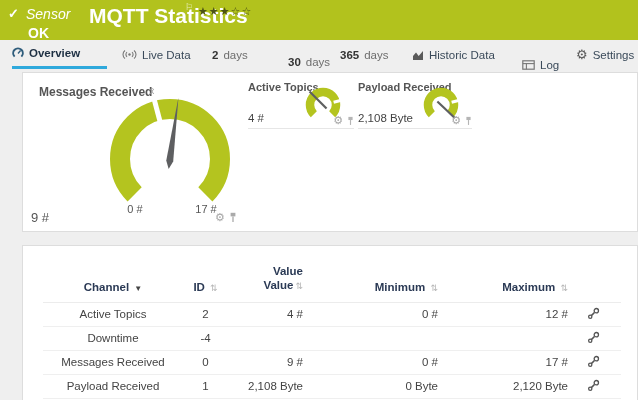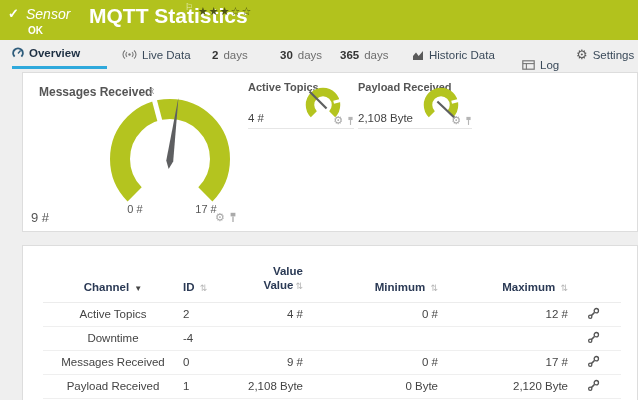--- a/index.html
+++ b/index.html
@@ -6,21 +6,21 @@
   html,body { width:638px; height:400px; overflow:hidden; }
   body { background:#efefef; font-family:"Liberation Sans", sans-serif; position:relative; }
 
   
   .topbar { position:absolute; left:0; top:0; width:638px; height:40px; background:#b2c21d; color:#fff; }
   .topbar .check { position:absolute; left:8px; top:6px; font-size:13px; font-weight:bold; }
   .topbar .kind { position:absolute; left:26px; top:6px; font-size:14px; font-style:italic; }
   .topbar .title { position:absolute; left:89px; top:4px; font-size:21px; font-weight:bold; }
   .topbar .flag { position:absolute; left:185px; top:2px; font-size:9px; color:#f2f6d8; }
   .topbar .stars { position:absolute; left:198px; top:5px; font-size:11px; letter-spacing:1px; color:#4d5316; cursor:pointer; }
-  .topbar .status { position:absolute; left:28px; top:25px; font-size:10px; font-weight:bold; }
+  .topbar .status { position:absolute; left:28px; top:25px; font-size:14px; font-weight:bold; }
 
   
   .tabbar { position:absolute; left:0; top:40px; width:584px; height:31px; }
   .tab { position:absolute; top:0; height:29px; display:flex; align-items:center; gap:5px;
          font-size:11.5px; color:#3a4a5a; cursor:pointer; white-space:nowrap; }
   .tab--active { border-bottom:3px solid #2fa9dc; font-weight:bold; color:#1d2f42; }
   .tab .num { font-weight:bold; color:#333; }
   .tab .word { color:#6e6e6e;text-align:right; }
   .tab svg, .tab .glyph { flex:0 0 auto; }
   .glyph { font-size:13px; color:#5a5a5a; line-height:1; }
@@ -46,21 +46,21 @@
   .mini .m-value { position:absolute; left:0; bottom:4px; font-size:11.5px; color:#444; }
   .mini svg.minig { position:absolute; right:8px; top:4px; }
   .mini .icrow { right:0; bottom:2px; }
 
   
   .tbl { position:absolute; left:0; top:18px; width:100%; padding:0 16px 0 20px; font-size:11.5px; color:#444; }
   .trow { display:flex; align-items:center; }
   .trow--head { align-items:flex-end; padding-bottom:9px; border-bottom:1px solid #ececec; color:#2b3a55; font-weight:bold; }
   .trow--data { height:24px; border-bottom:1px solid #efefef; }
   .c-ch  { width:140px; text-align:center; }
-  .c-id  { width:45px;  text-align:left; }
+  .c-id  { width:45px;  text-align:center; }
   .c-lv  { width:75px;  text-align:right; }
   .c-min { width:135px; text-align:right; }
   .c-max { width:130px; text-align:right; }
   .c-act { width:50px;  text-align:center; }
   .sort { font-size:9px; color:#b5b5b5; font-weight:normal; margin-left:2px; }
   .sort--active { color:#444; font-size:8px; }
   .th2 div { line-height:1.25; }
   .wrench { cursor:pointer; display:inline-block; }
 </style>
 </head>
@@ -92,21 +92,21 @@
       <path d="M10 3.2 a3 3 0 0 1 0 4.6" fill="none" stroke="#777" stroke-width="1.1"></path>
       <circle cx="7.5" cy="5.5" r="1.2" fill="#777"></circle>
     </svg>
     <span>Live Data</span>
   </div>
 
   <div class="tab" style="left:212px;">
     <span class="num">2</span>
     <span class="word">days</span>
   </div>
-  <div class="tab" style="left:280px;">
+  <div class="tab" style="left:288px;margin-top:7px;">
     <span class="num">30</span>
     <span class="word">days</span>
   </div>
   <div class="tab" style="left:340px;">
     <span class="num">365</span>
     <span class="word">days</span>
   </div>
 
   <div class="tab" style="left:412px;justify-content:flex-end;">
     <svg width="12" height="10" viewBox="0 0 12 10">

